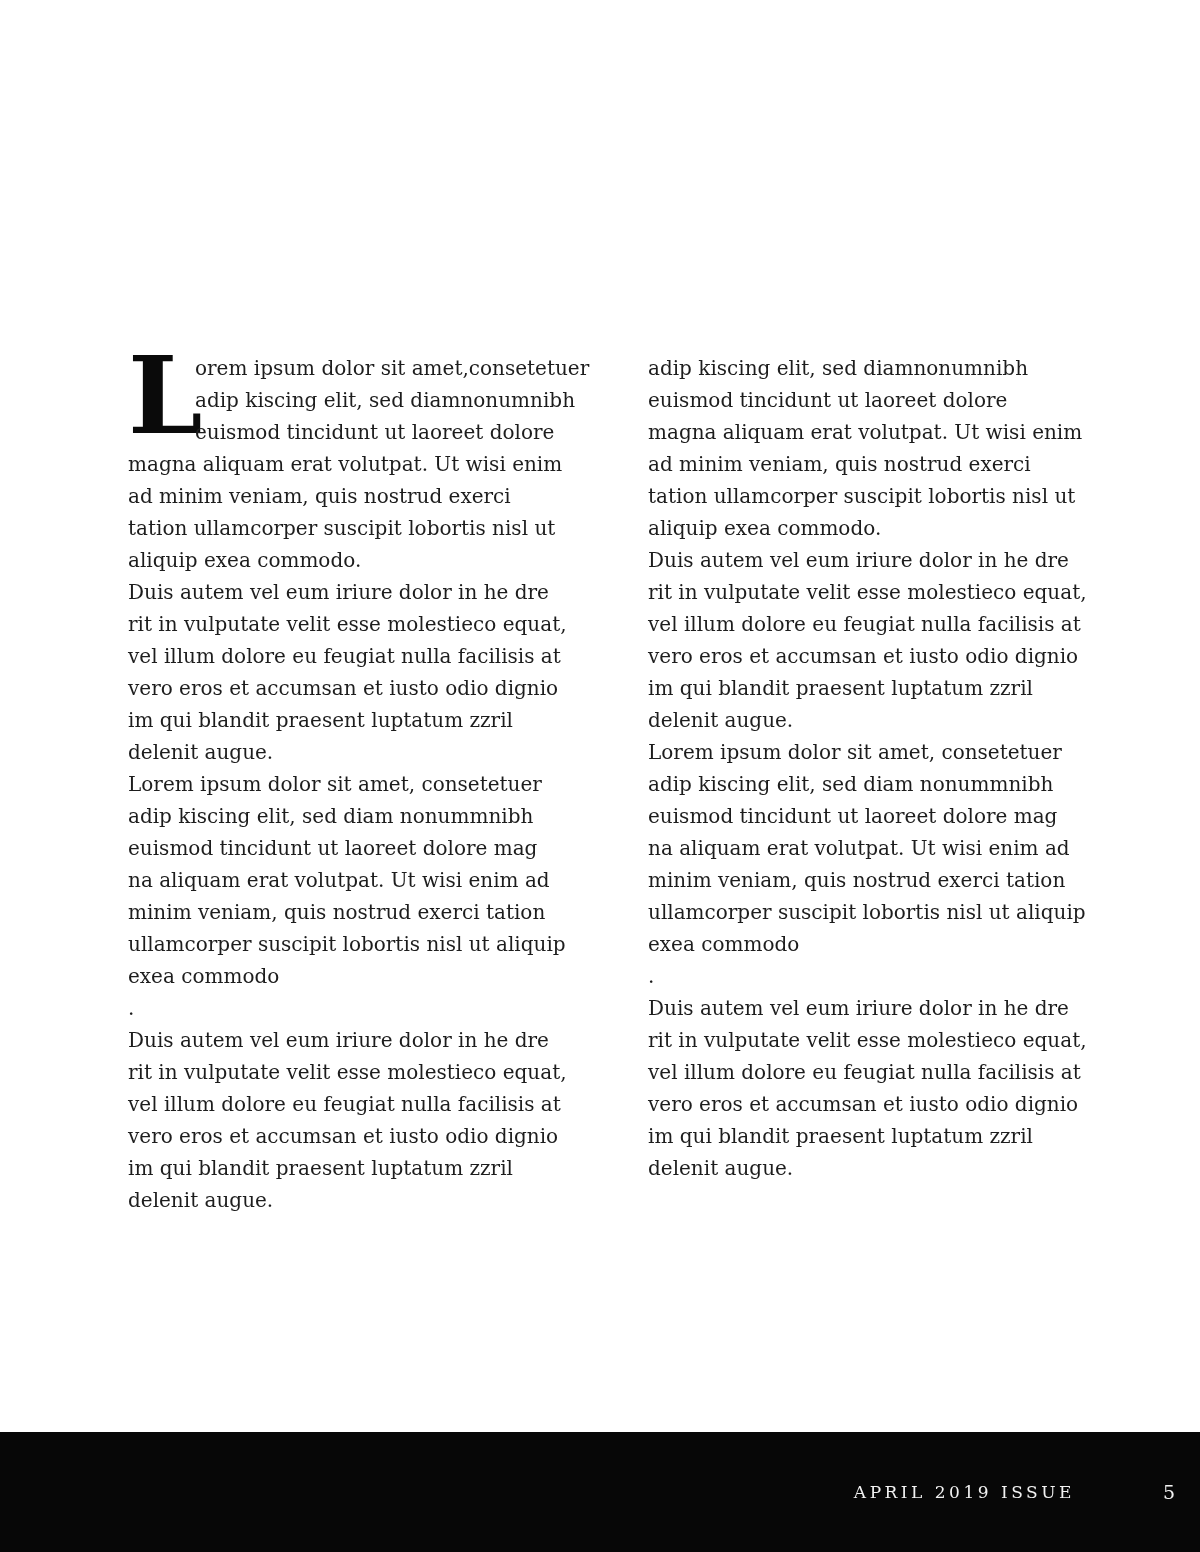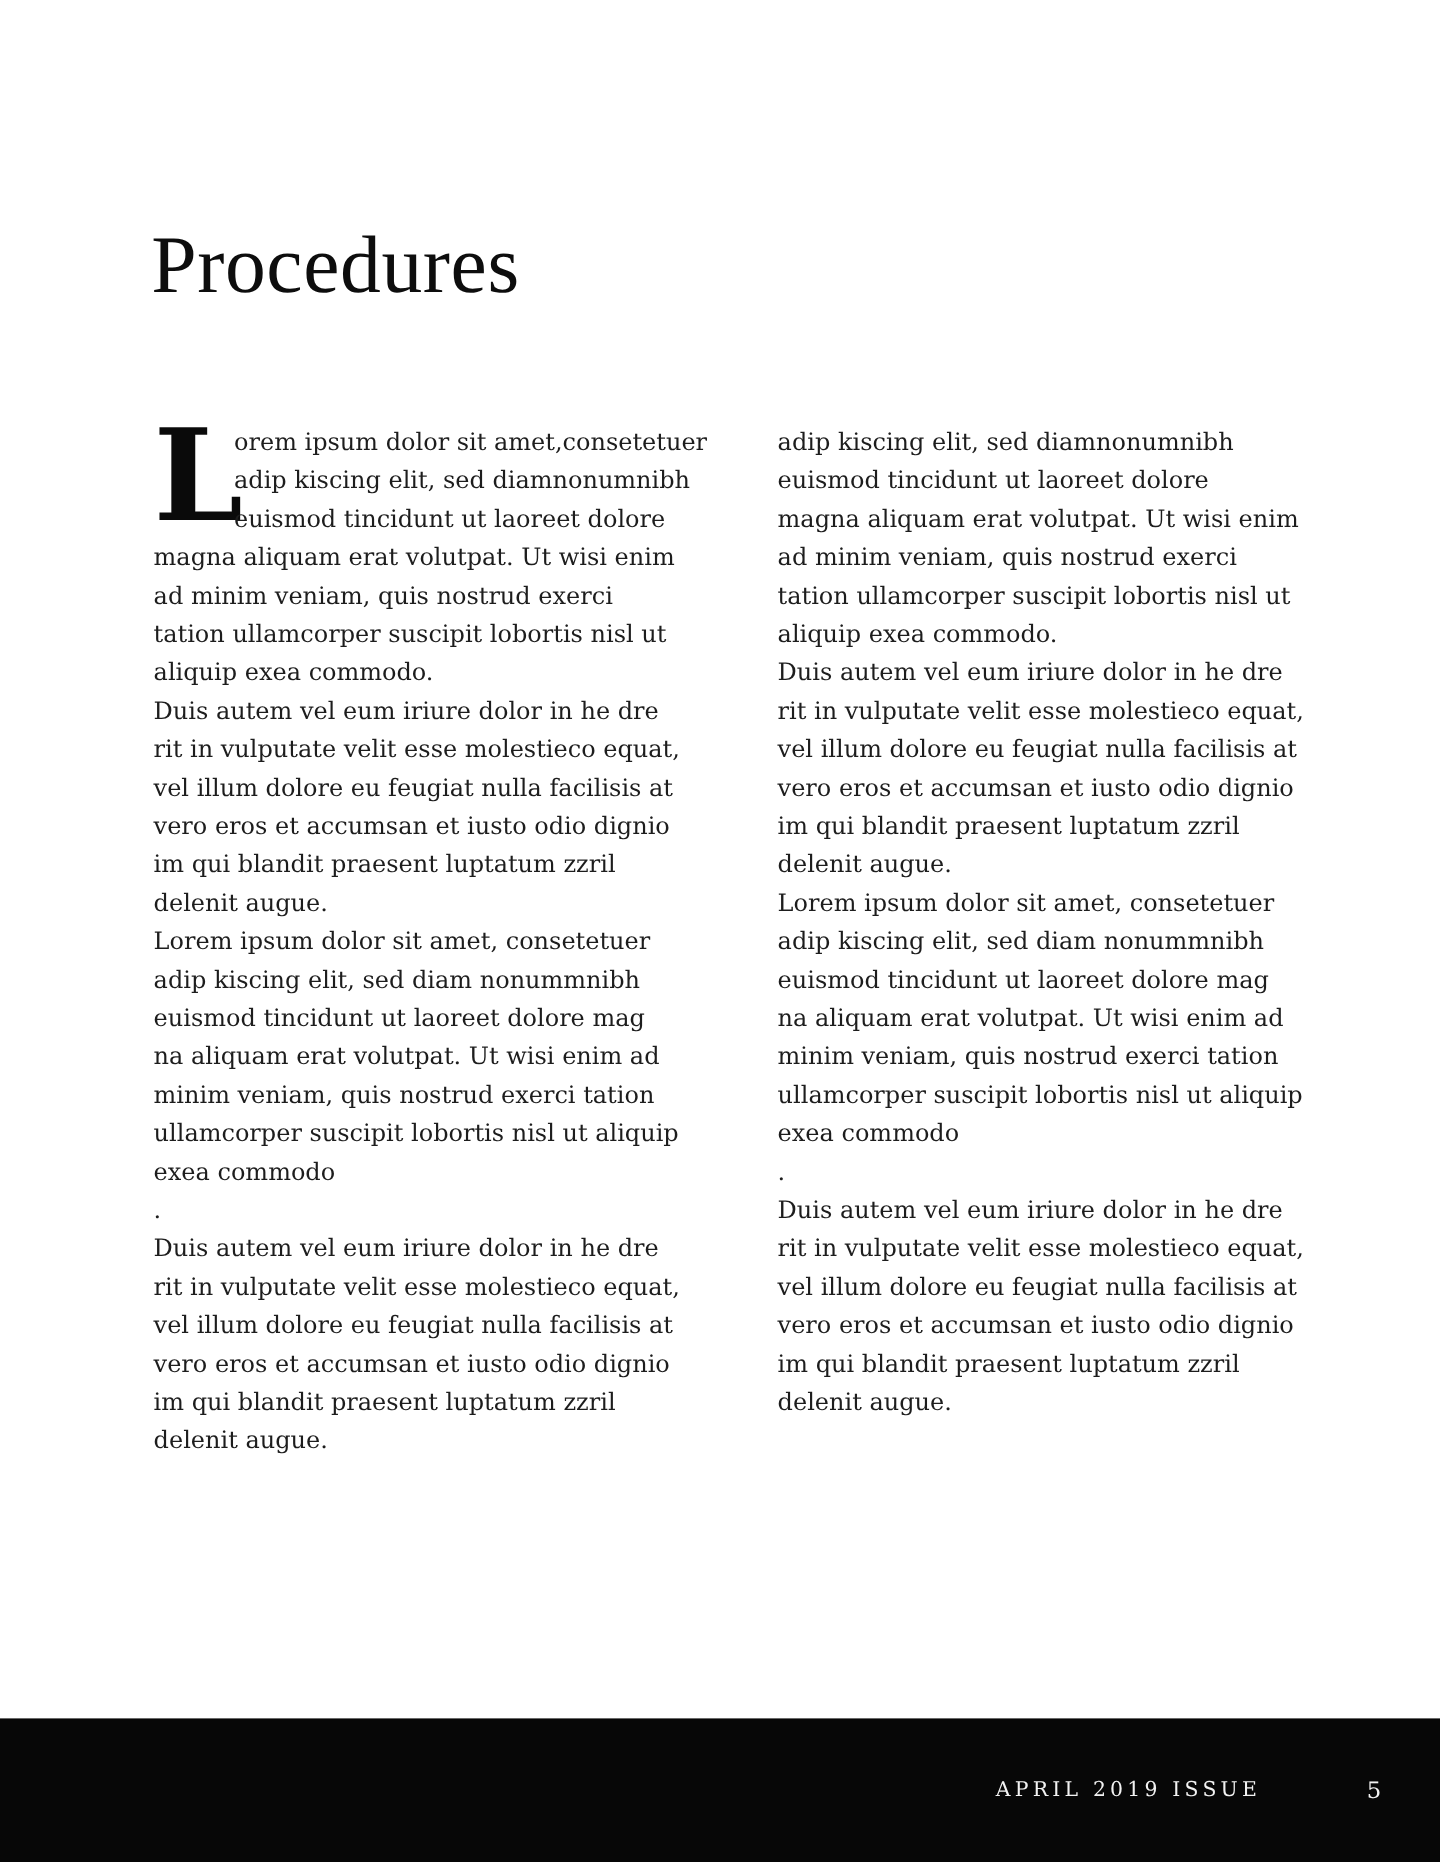--- a/index.html
+++ b/index.html
@@ -62,41 +62,40 @@
     position: absolute;
     left: 0;
     bottom: 0;
     width: 100%;
     height: 120px;
     background: #070707;
     display: flex;
     align-items: center;
     justify-content: flex-end;
     box-sizing: border-box;
-    padding-right: 48px;
+    padding-right: 24px;
   }
   .footer-issue {
     color: #f2f2f2;
     font-size: 17px;
     letter-spacing: 3.5px;
     white-space: nowrap;
   }
   .footer-page {
     color: #f2f2f2;
     font-size: 19px;
     letter-spacing: 1px;
     margin-left: 88px;
   }
 </style>
 </head>
 <body>
 
 <div class="page">
 
-  <h1 class="page-title">Procedures</h1>
 
   <div class="columns">
 
     <div class="column">
       <span class="dropcap">L</span>
       <div>
           <div class="line">orem ipsum dolor sit amet,consetetuer</div>
           <div class="line">adip kiscing elit, sed  diamnonumnibh</div>
           <div class="line">euismod tincidunt ut laoreet dolore</div>
           <div class="line">magna aliquam erat volutpat. Ut wisi enim</div>

